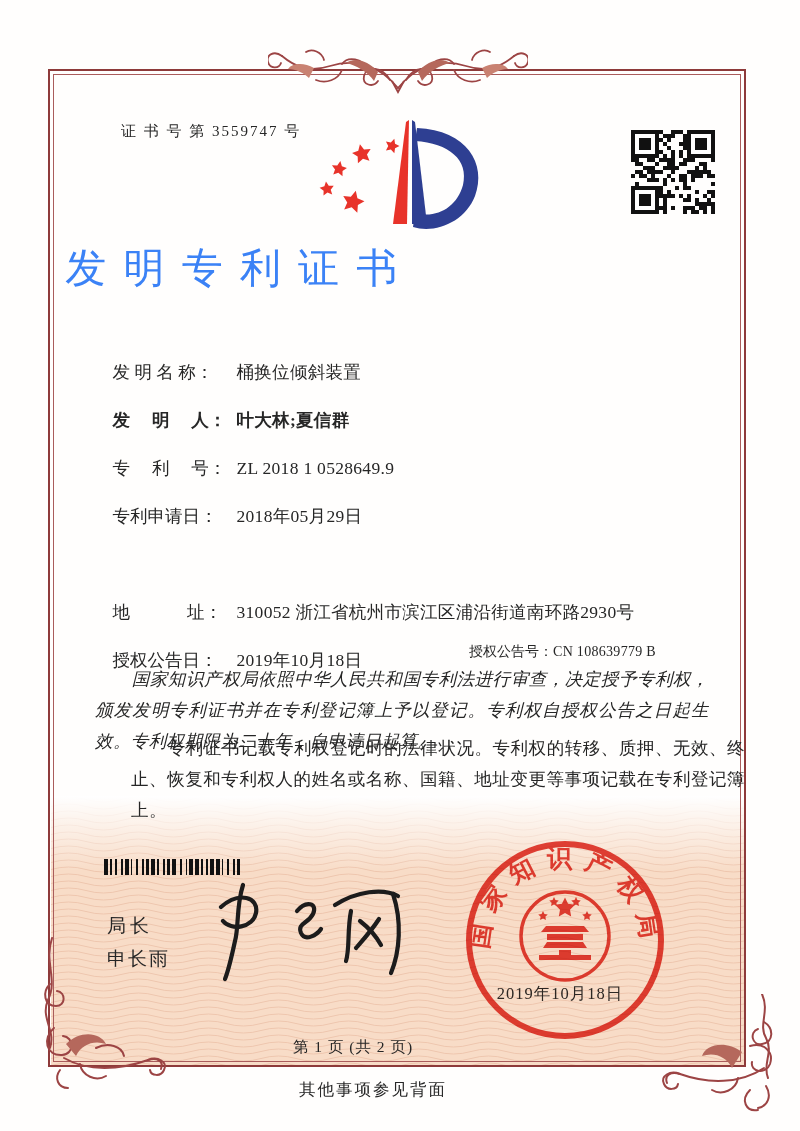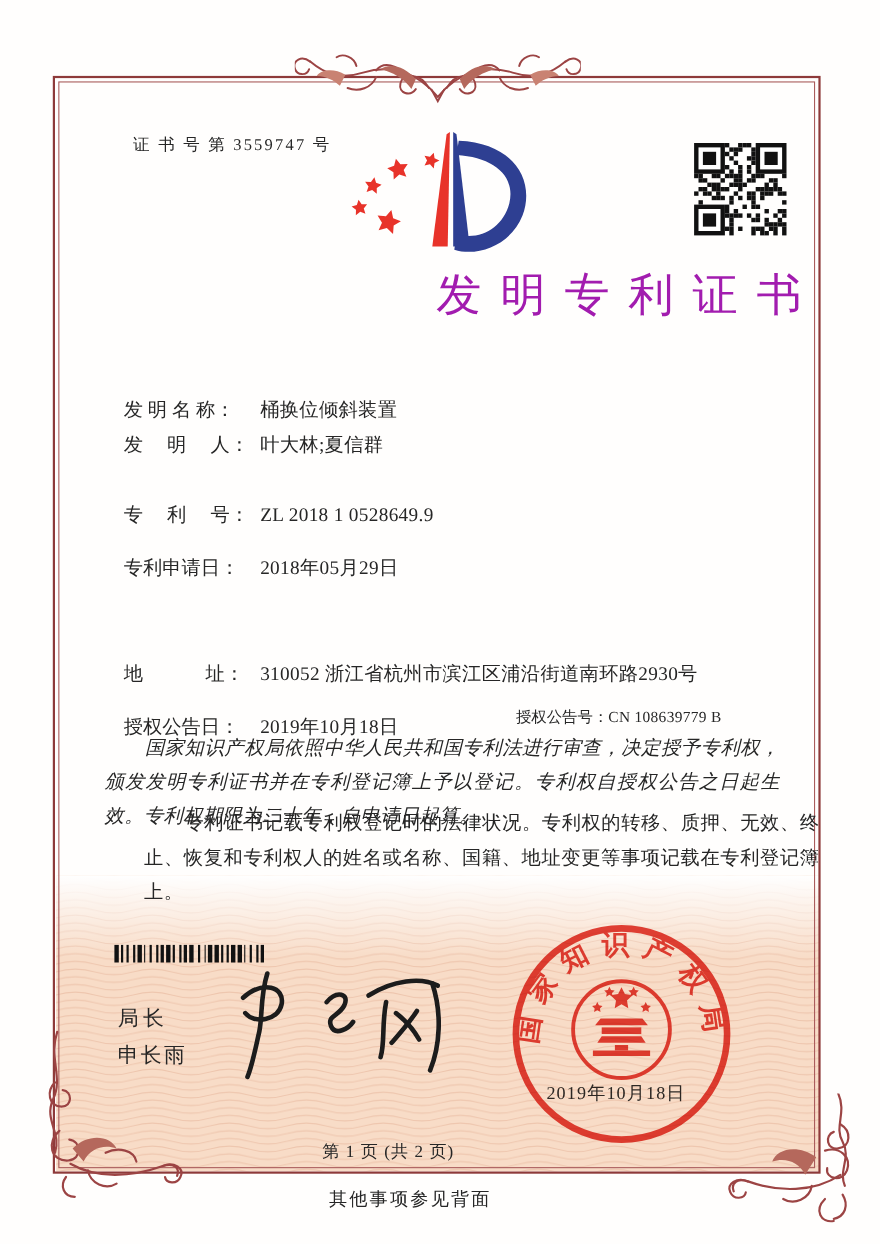--- a/index.html
+++ b/index.html
@@ -5,21 +5,21 @@
   html,body{margin:0;padding:0;background:#ffffff;}
   .page{position:relative;width:800px;height:1131px;background:#fffefd;overflow:hidden;
         font-family:"Liberation Serif","DejaVu Serif",serif;color:#262626;}
   
   .frame{position:absolute;left:48px;top:69px;width:698px;height:998px;
          border:2px solid #8e3a3a;box-sizing:border-box;}
   .frame-inner{position:absolute;left:3px;top:3px;right:3px;bottom:3px;border:1px solid #aa5c5c;}
   
   .abs{position:absolute;}
   .certno{left:82px;top:122px;font-size:15px;letter-spacing:2px;white-space:pre;margin-left:39px;}
-  .title{left:48px;top:241px;width:698px;text-align:right;font-size:41px;color:#a21caf;
+  .title{left:48px;top:241px;width:698px;text-align:left;font-size:41px;color:#3b82f6;
          letter-spacing:0.42em;text-indent:0.42em;font-weight:500;}
   .frow{position:absolute;left:95px;font-size:17.5px;white-space:pre;}
   .flabel{display:inline-block;width:124px;white-space:pre;}
   .fval{letter-spacing:0.3px;}
   .frow2{position:absolute;left:455px;font-size:14px;white-space:pre;}
   .para{left:95px;width:614px;font-size:17.5px;line-height:31px;text-align:justify;
         text-indent:2.1em;letter-spacing:0.4px;}
   
   .pinkzone{left:51px;top:796px;width:694px;height:269px;}
   .barcode{left:104px;top:859px;width:196px;height:16px;display:flex;align-items:stretch;}
@@ -266,21 +266,21 @@
       <rect x="4" y="60" width="28" height="28" fill="#111"></rect>
       <rect x="8" y="64" width="20" height="20" fill="#fff"></rect>
       <rect x="12" y="68" width="12" height="12" fill="#111"></rect>
     </svg>
 
   <div class="abs title">发明专利证书</div>
 
   <div class="frow" style="top:339px;">
     <span class="flabel">发 明 名 称：</span><span class="fval">桶换位倾斜装置</span>
   </div>
-  <div class="frow" style="top:371px;">
+  <div class="frow" style="top:387px;font-weight:bold;">
     <span class="flabel">发　 明　 人：</span><span class="fval">叶大林;夏信群</span>
   </div>
   <div class="frow" style="top:435px;">
     <span class="flabel">专　 利　 号：</span><span class="fval">ZL 2018 1 0528649.9</span>
   </div>
   <div class="frow" style="top:483px;">
     <span class="flabel">专利申请日：</span><span class="fval">2018年05月29日</span>
   </div>
   <div class="frow" style="top:579px;">
     <span class="flabel">地　　　 址：</span><span class="fval">310052 浙江省杭州市滨江区浦沿街道南环路2930号</span>

